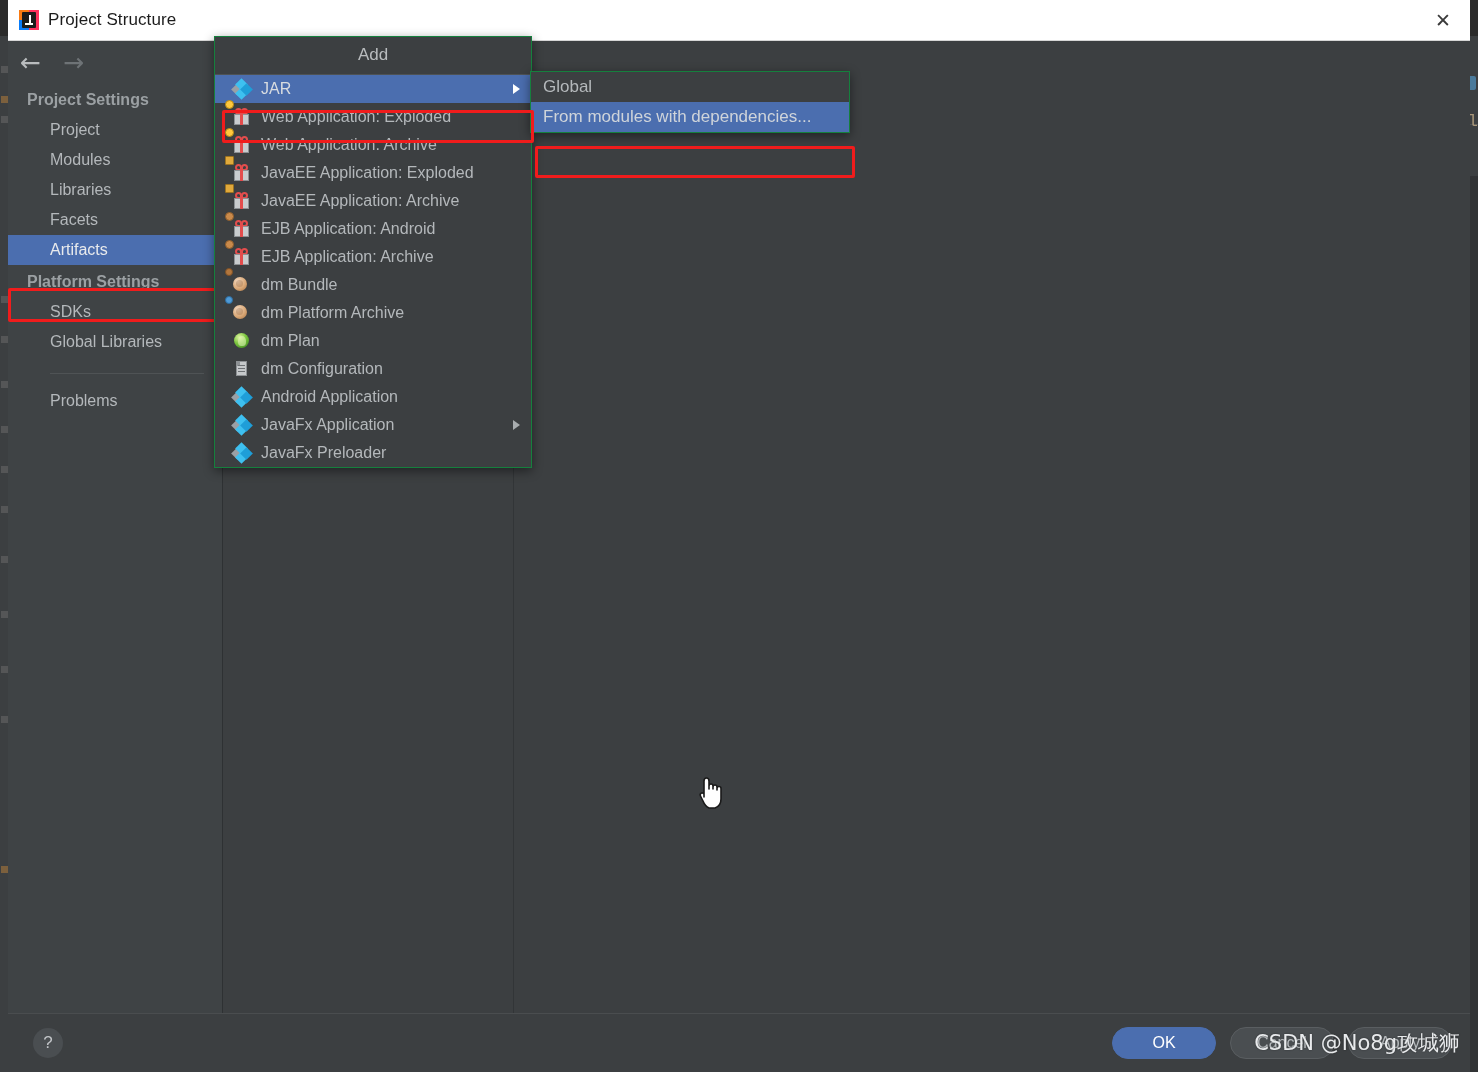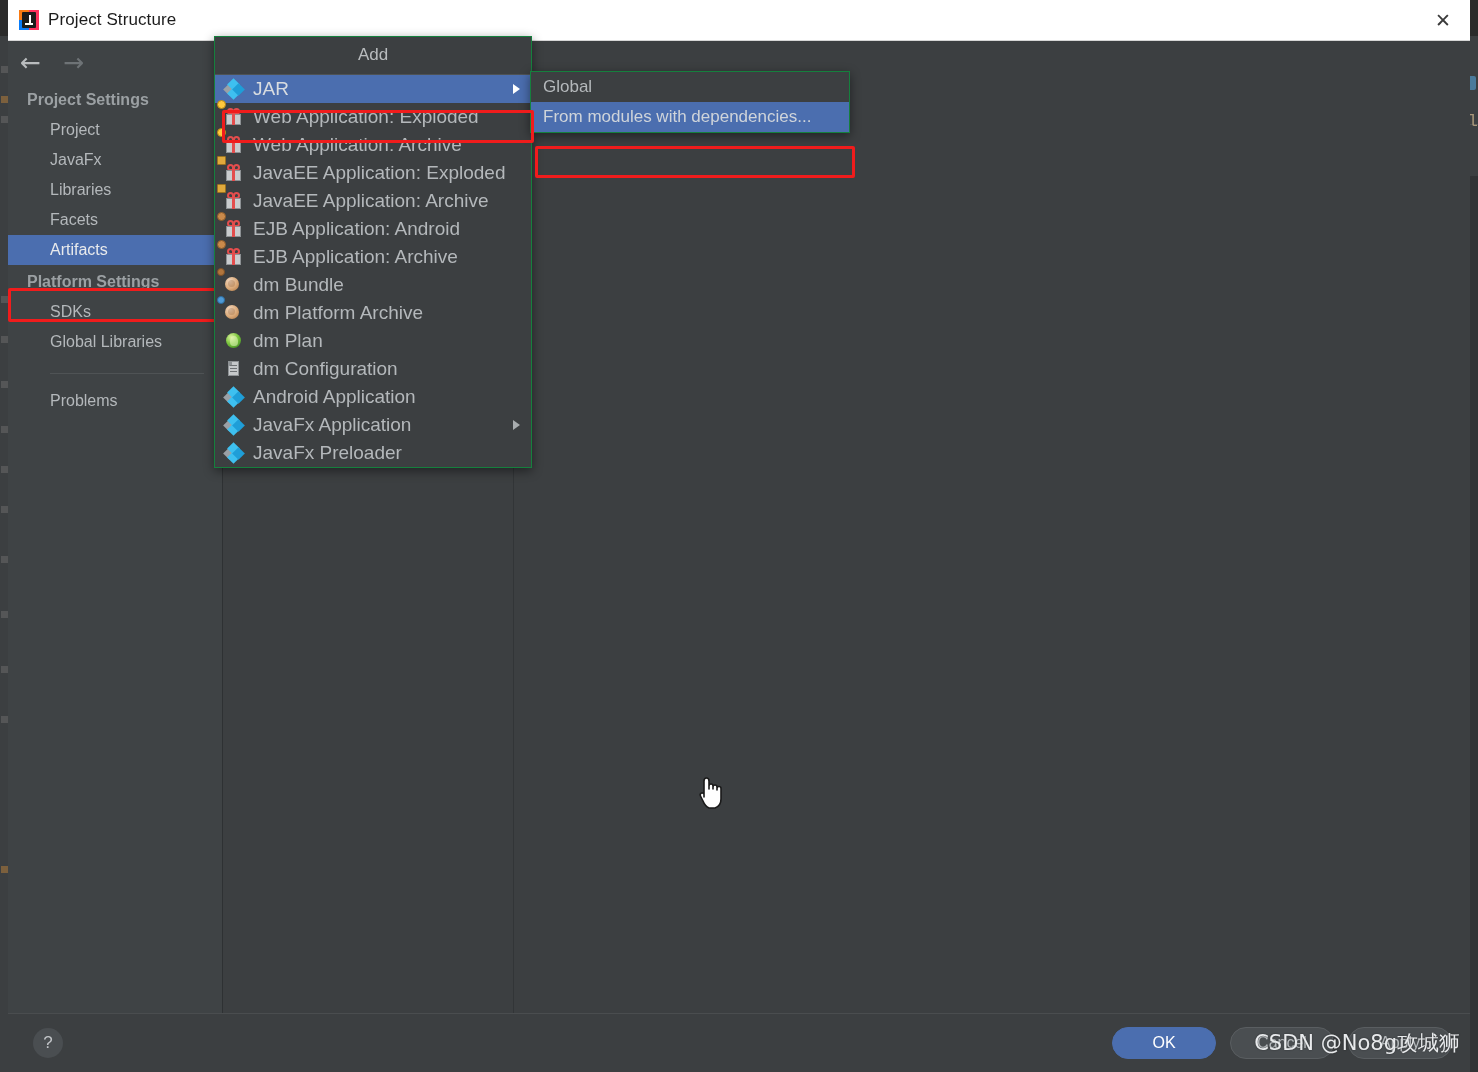--- a/index.html
+++ b/index.html
@@ -180,22 +180,22 @@
   .menu#add-menu { left: 214px; top: 36px; width: 316px; }
   .menu#jar-submenu { left: 530px; top: 71px; width: 318px; }
 
   .menu-header {
     text-align: center; font-size: 17px; color: #b9bcbe;
     padding: 8px 0 9px 0;
     border-bottom: 1px solid #4e5254;
   }
   .menu-item {
     display: flex; align-items: center;
-    height: 28px; padding-left: 10px;
-    font-size: 19px; color: #b4b8bb;
+    height: 28px; padding-left: 18px;
+    font-size: 16px; color: #b4b8bb;
     position: relative;
     white-space: nowrap;
   }
   .menu-item.selected { background: #4b6eaf; color: #d8dce0; }
   .menu-item .mi-icon {
     width: 18px; height: 18px; margin-right: 10px;
     position: relative; flex: 0 0 auto;
   }
   .menu-item .arrow {
     position: absolute; right: 11px; top: 50%; transform: translateY(-50%);
@@ -349,21 +349,21 @@
     <div class="dialog-body">
 
       <div class="sidebar">
         <div class="nav-row">
           <div class="nav-arrow">←</div>
           <div class="nav-arrow disabled">→</div>
         </div>
 
         <div class="side-group">Project Settings</div>
         <div class="side-item">Project</div>
-        <div class="side-item">JavaFx</div>
+        <div class="side-item">Modules</div>
         <div class="side-item">Libraries</div>
         <div class="side-item">Facets</div>
         <div class="side-item selected">Artifacts</div>
 
         <div class="side-group">Platform Settings</div>
         <div class="side-item">SDKs</div>
         <div class="side-item">Global Libraries</div>
 
         <div class="side-divider"></div>
         <div class="side-item">Problems</div>

